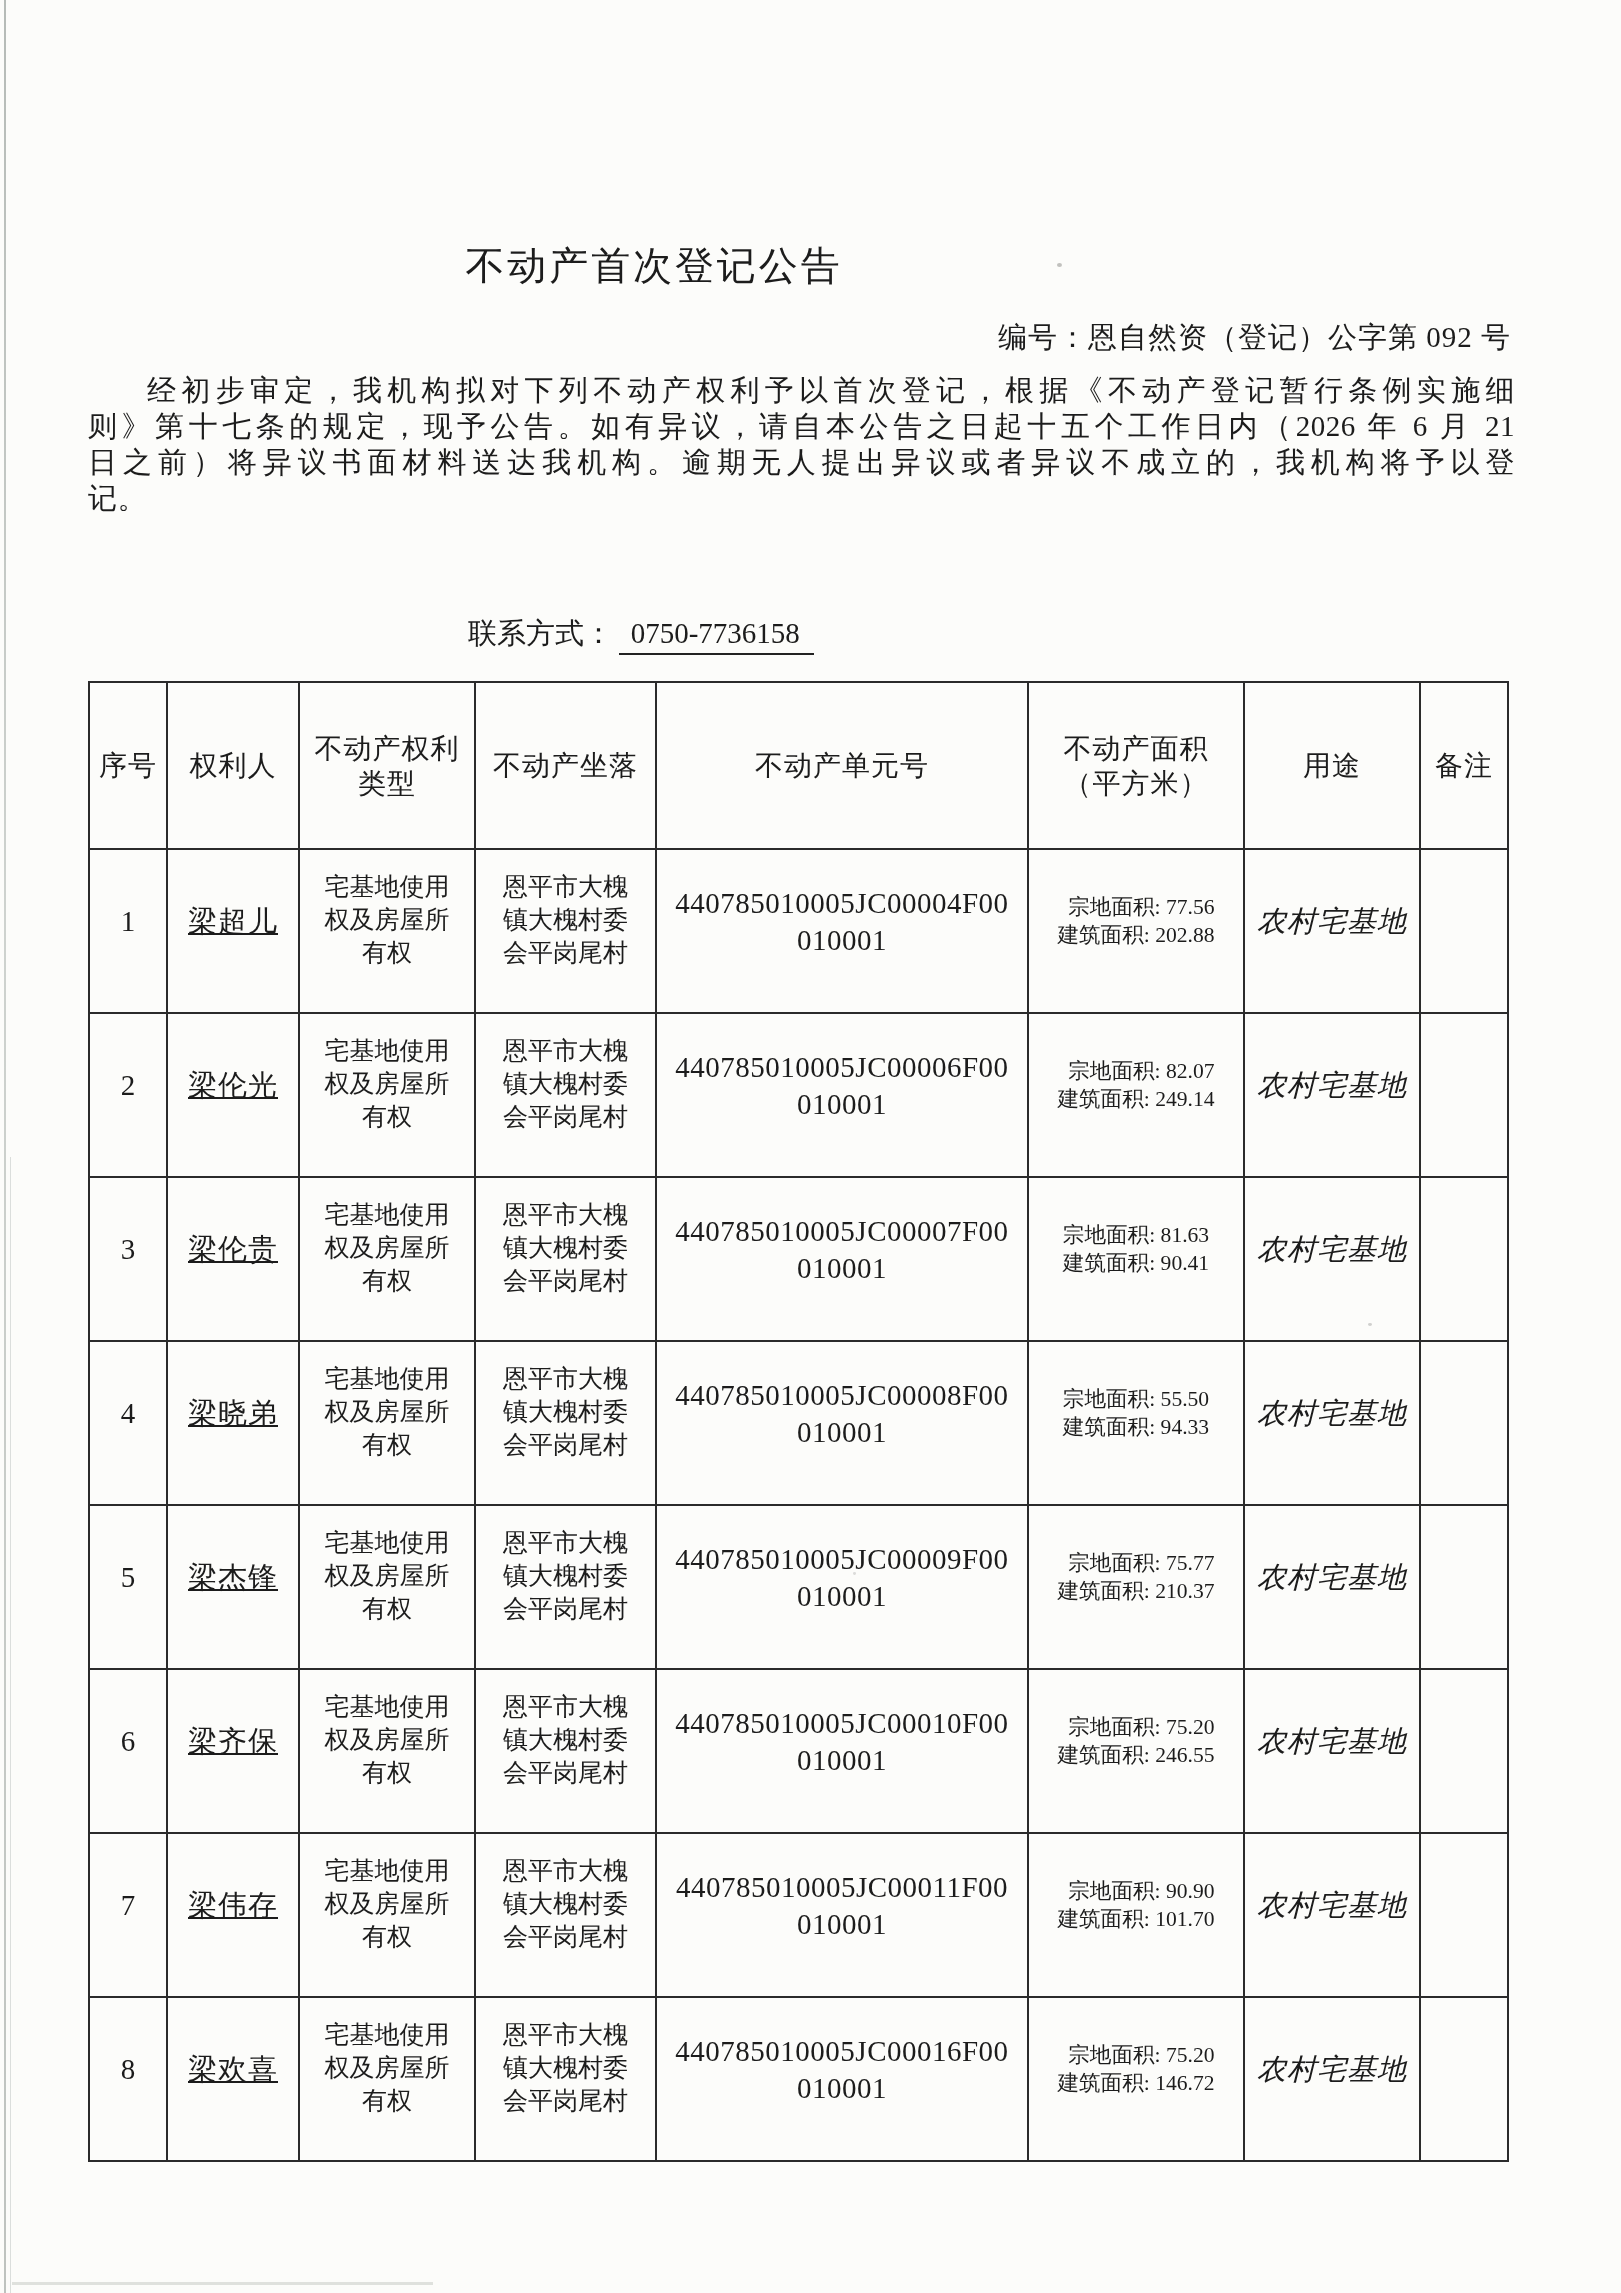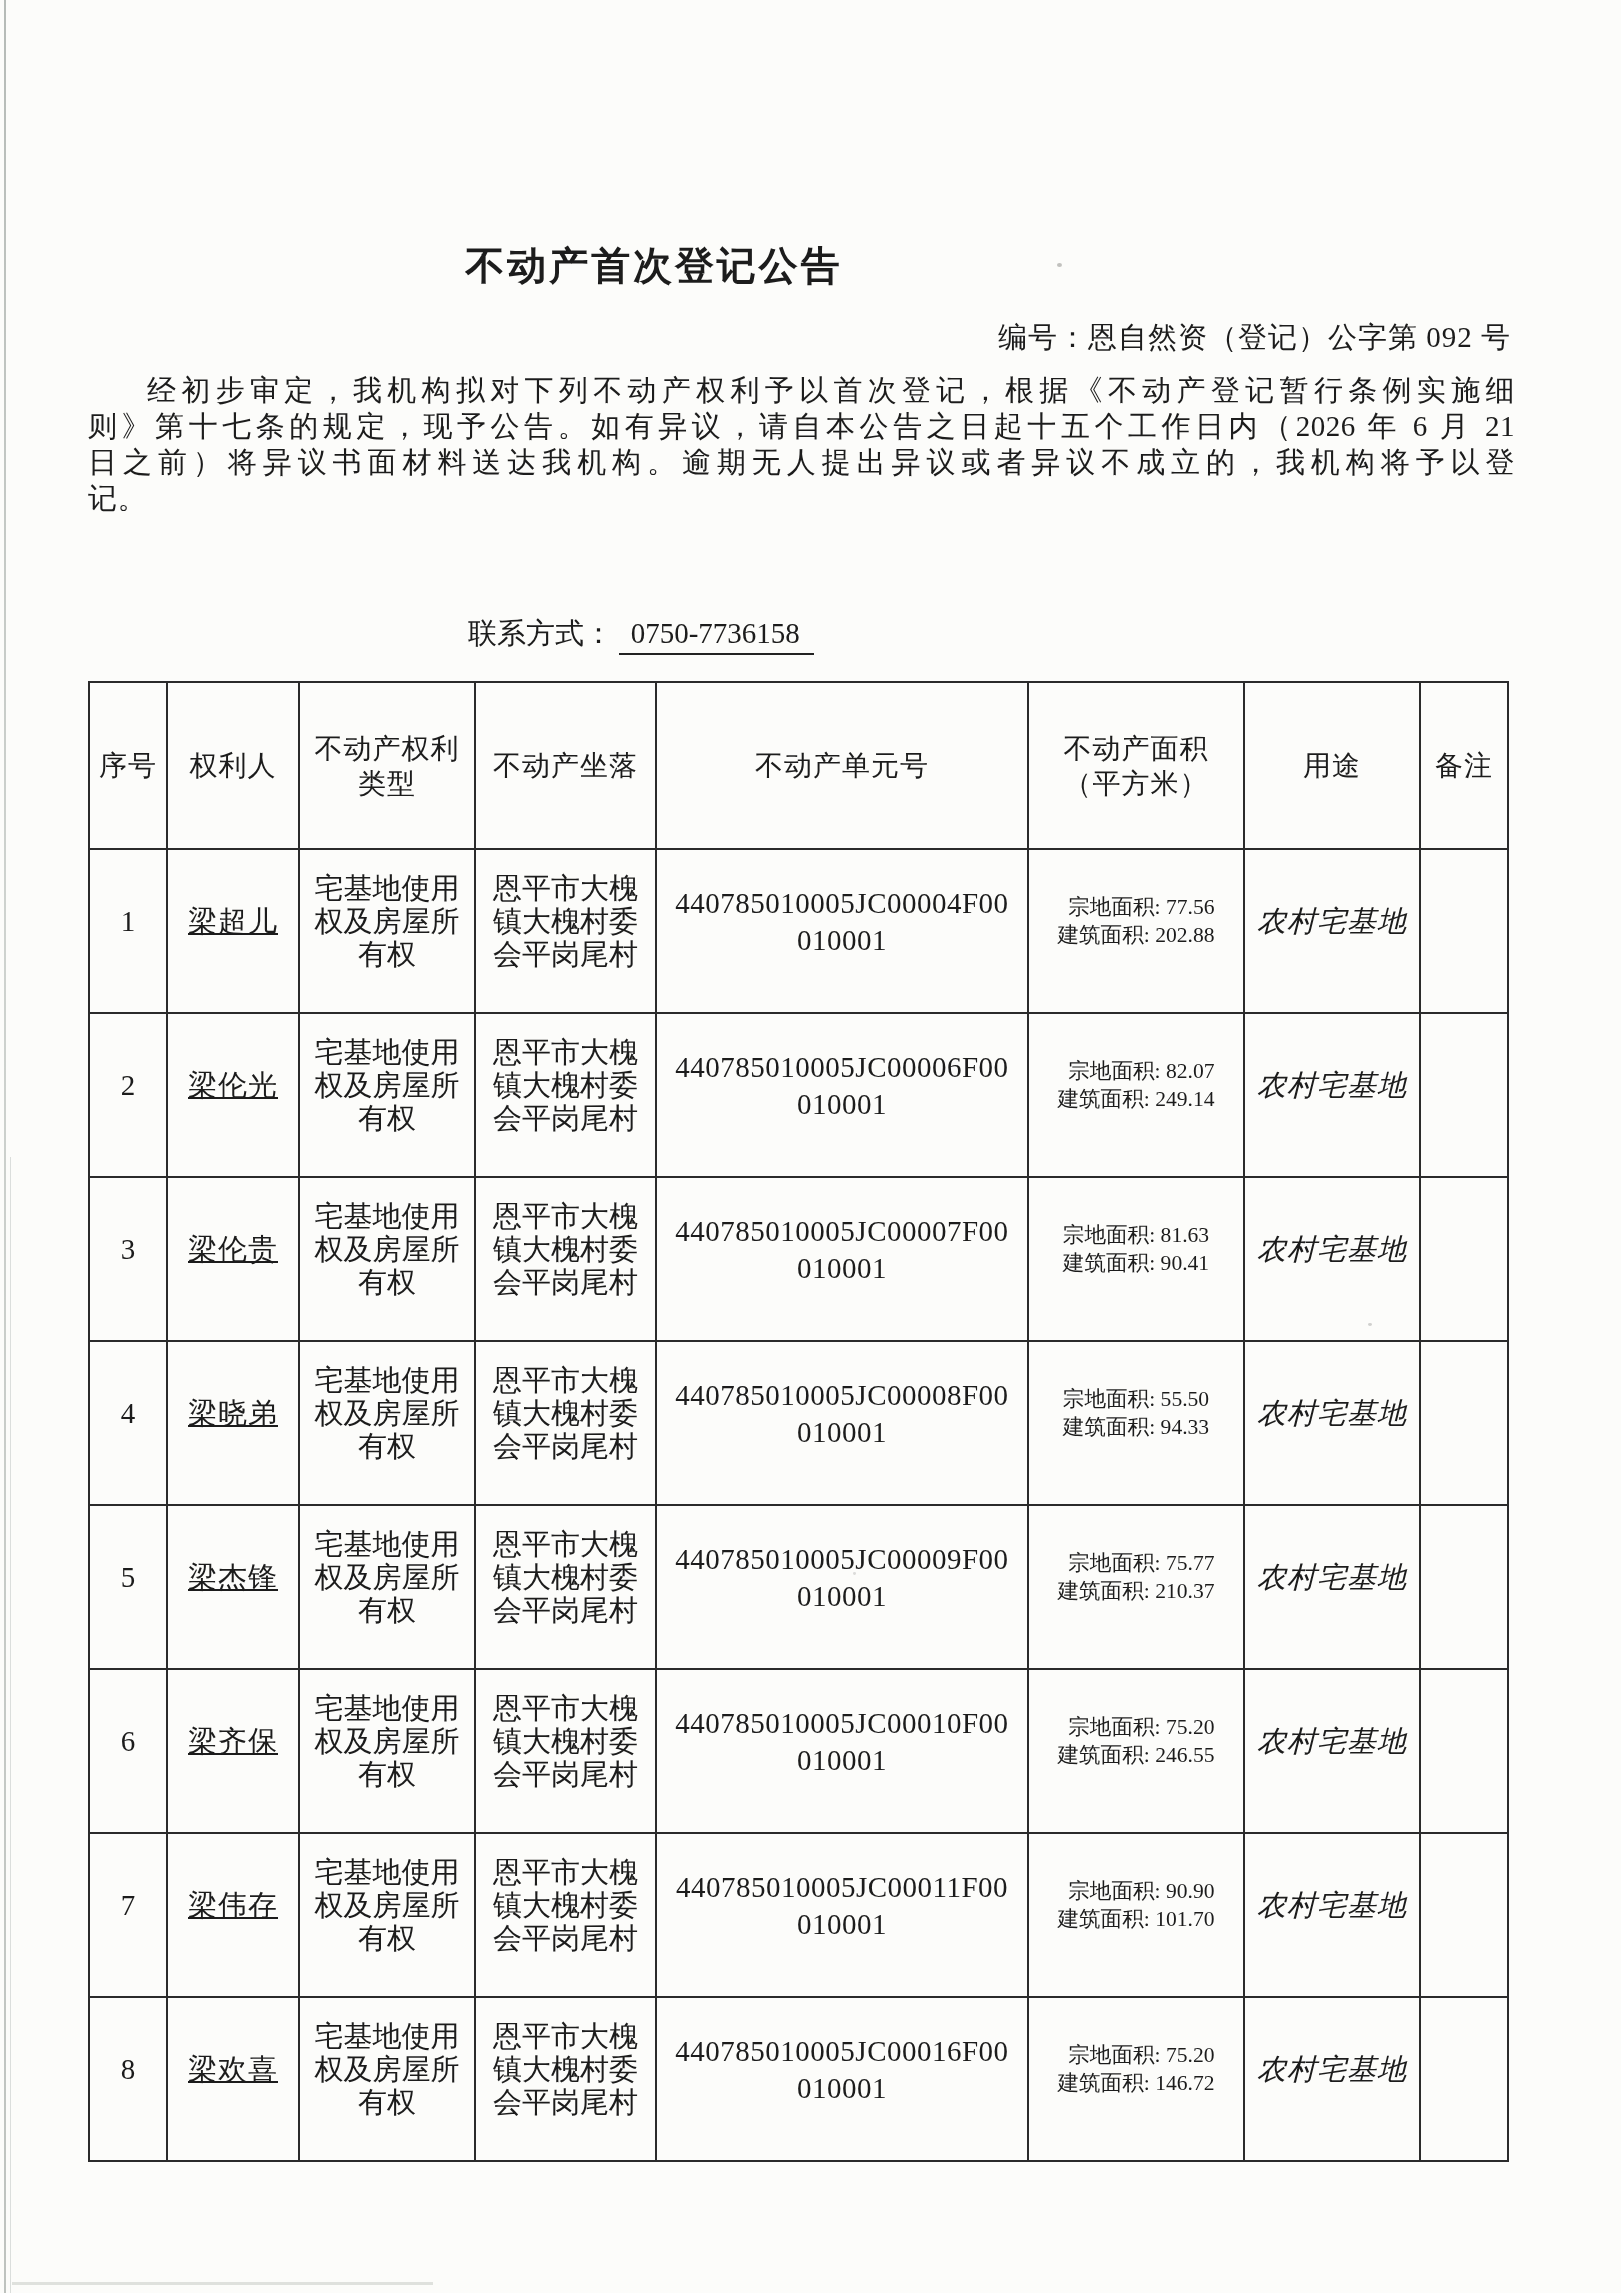--- a/index.html
+++ b/index.html
@@ -28,21 +28,21 @@
     background: #d7dad6; opacity: .8;
   }
   .speck { position: absolute; border-radius: 50%; background: #8f8f8d; }
   .speck.s1 { left: 1057px; top: 263px; width: 4.9px; height: 3.9px; opacity: .55; }
   .speck.s2 { left: 1368px; top: 1323px; width: 3.9px; height: 2.9px; opacity: .4; }
   .speck.s3 { left: 853px;  top: 1572px; width: 2.9px; height: 2.9px; opacity: .3; }
 
   .title {
     position: absolute; top: 239px; left: 0; width: 1308px;
     text-align: center;
-    font-size: 39px; font-weight: 700; letter-spacing: 2.9px;
+    font-size: 39px; font-weight: 400; letter-spacing: 2.9px;
   }
   .doc-number {
     position: absolute; top: 318px; left: 88px; width: 1423px;
     text-align: right; font-size: 29px; letter-spacing: 1px;
   }
   .body-paragraph {
     position: absolute; top: 372px; left: 88px; width: 1427px;
     font-size: 29px; line-height: 36px; letter-spacing: 0.5px;
   }
   .body-line { text-align: justify; text-align-last: justify; }
@@ -69,21 +69,21 @@
     text-align: center;
     vertical-align: middle;
     overflow: hidden;
   }
   tr.hdr { height: 167px; padding-left: 44px; }
   tr.row { height: 164px; }
   .pre { white-space: pre-line; }
   th { font-size: 28px; line-height: 35px; letter-spacing: 1px; }
   td.c-no    { font-size: 29px; }
   td.c-owner { font-size: 29px; letter-spacing: 1px; text-decoration: underline; }
-  td.c-type, td.c-loc { font-size: 29px; line-height: 33px; }
+  td.c-type, td.c-loc { font-size: 25px; line-height: 33px; font-family: Liberation Mono, monospace; }
   td.c-unit  { font-size: 29px; line-height: 37px; letter-spacing: 0.5px; }
   td.c-area  { font-size: 21.6px; line-height: 27.4px; }
   td.c-area .inner { display: inline-block; text-align: right; }
   td.c-usage { font-size: 29px; letter-spacing: 1px; font-style: italic; }
   td.c-remark{ font-size: 29px; }
 
   
   tr.row td { vertical-align: top; }
   tr.row td .vbox {
     height: 143px; width: 100%;

